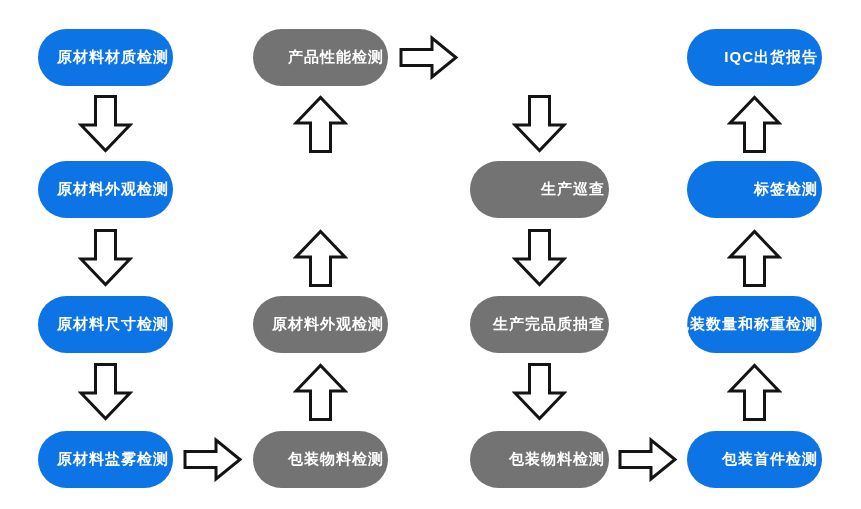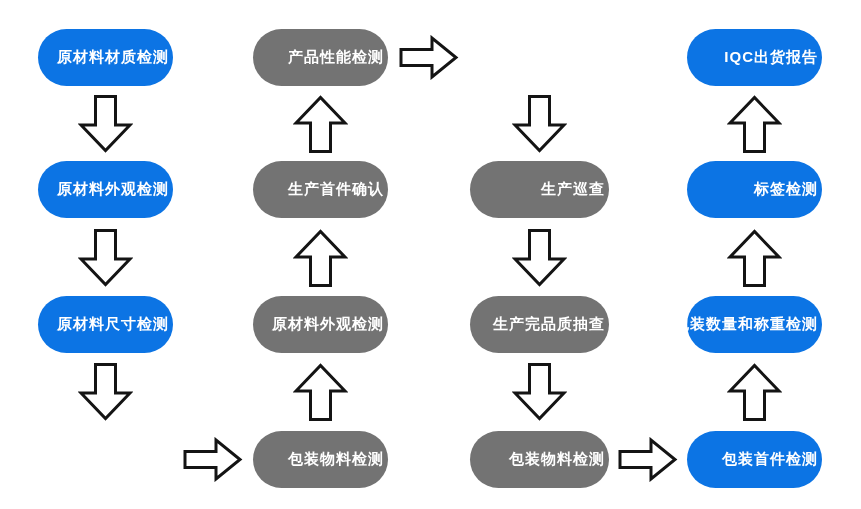--- a/index.html
+++ b/index.html
@@ -70,37 +70,37 @@
         </svg>
     </div>
     <div class="node blue" style="grid-area:5/1">
       <span>原材料尺寸检测</span>
     </div>
     <div class="arrow-cell" style="grid-area:6/1">
       <svg class="arrow" width="55" height="58" viewBox="0 0 55 58">
           <polygon points="17.5,1.5 37.5,1.5 37.5,30 52,30 27.5,55.5 3,30 17.5,30" fill="#ffffff" stroke="#141414" stroke-width="3"></polygon>
         </svg>
     </div>
+    <div class="node blue" style="grid-area:7/1">
+      <span>原材料盐雾检测</span>
+    </div>
 
     <div class="arrow-cell" style="grid-area:7/2">
       <svg class="arrow" width="60" height="45" viewBox="0 0 60 45">
           <polygon points="2,14.5 33,14.5 33,3 57,22.5 33,42 33,30.5 2,30.5" fill="#ffffff" stroke="#141414" stroke-width="3"></polygon>
         </svg>
     </div>
 
     <div class="node green" style="grid-area:1/3">
       <span>产品性能检测</span>
     </div>
     <div class="arrow-cell" style="grid-area:2/3">
       <svg class="arrow" width="55" height="58" viewBox="0 0 55 58">
           <polygon points="17.5,56.5 37.5,56.5 37.5,28 52,28 27.5,2.5 3,28 17.5,28" fill="#ffffff" stroke="#141414" stroke-width="3"></polygon>
         </svg>
-    </div>
-    <div class="node green" style="grid-area:3/3">
-      <span>生产首件确认</span>
     </div>
     <div class="arrow-cell" style="grid-area:4/3">
       <svg class="arrow" width="55" height="58" viewBox="0 0 55 58">
           <polygon points="17.5,56.5 37.5,56.5 37.5,28 52,28 27.5,2.5 3,28 17.5,28" fill="#ffffff" stroke="#141414" stroke-width="3"></polygon>
         </svg>
     </div>
     <div class="node green" style="grid-area:5/3">
       <span>原材料外观检测</span>
     </div>
     <div class="arrow-cell" style="grid-area:6/3">

